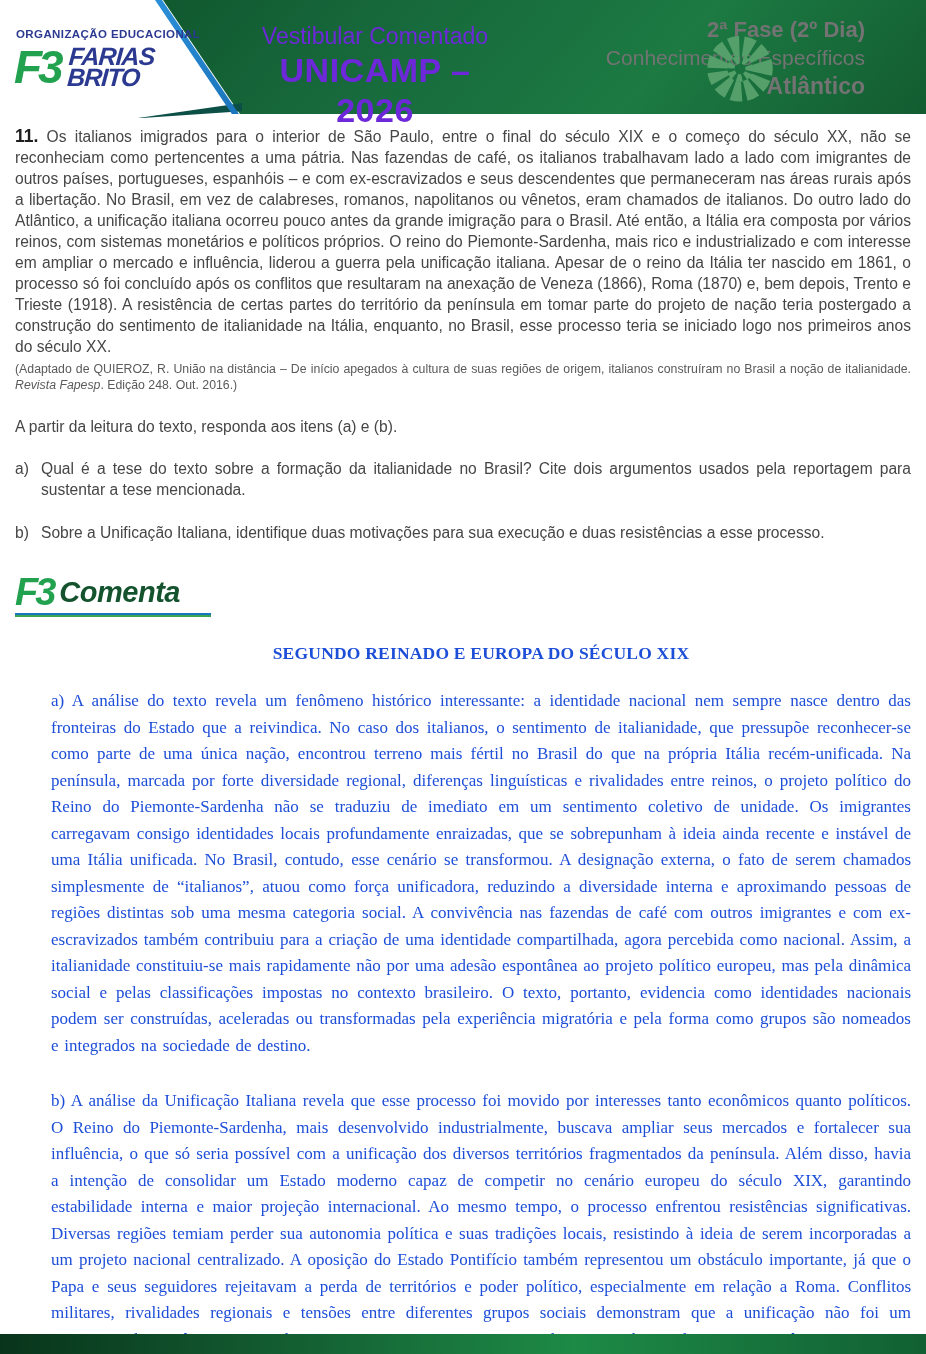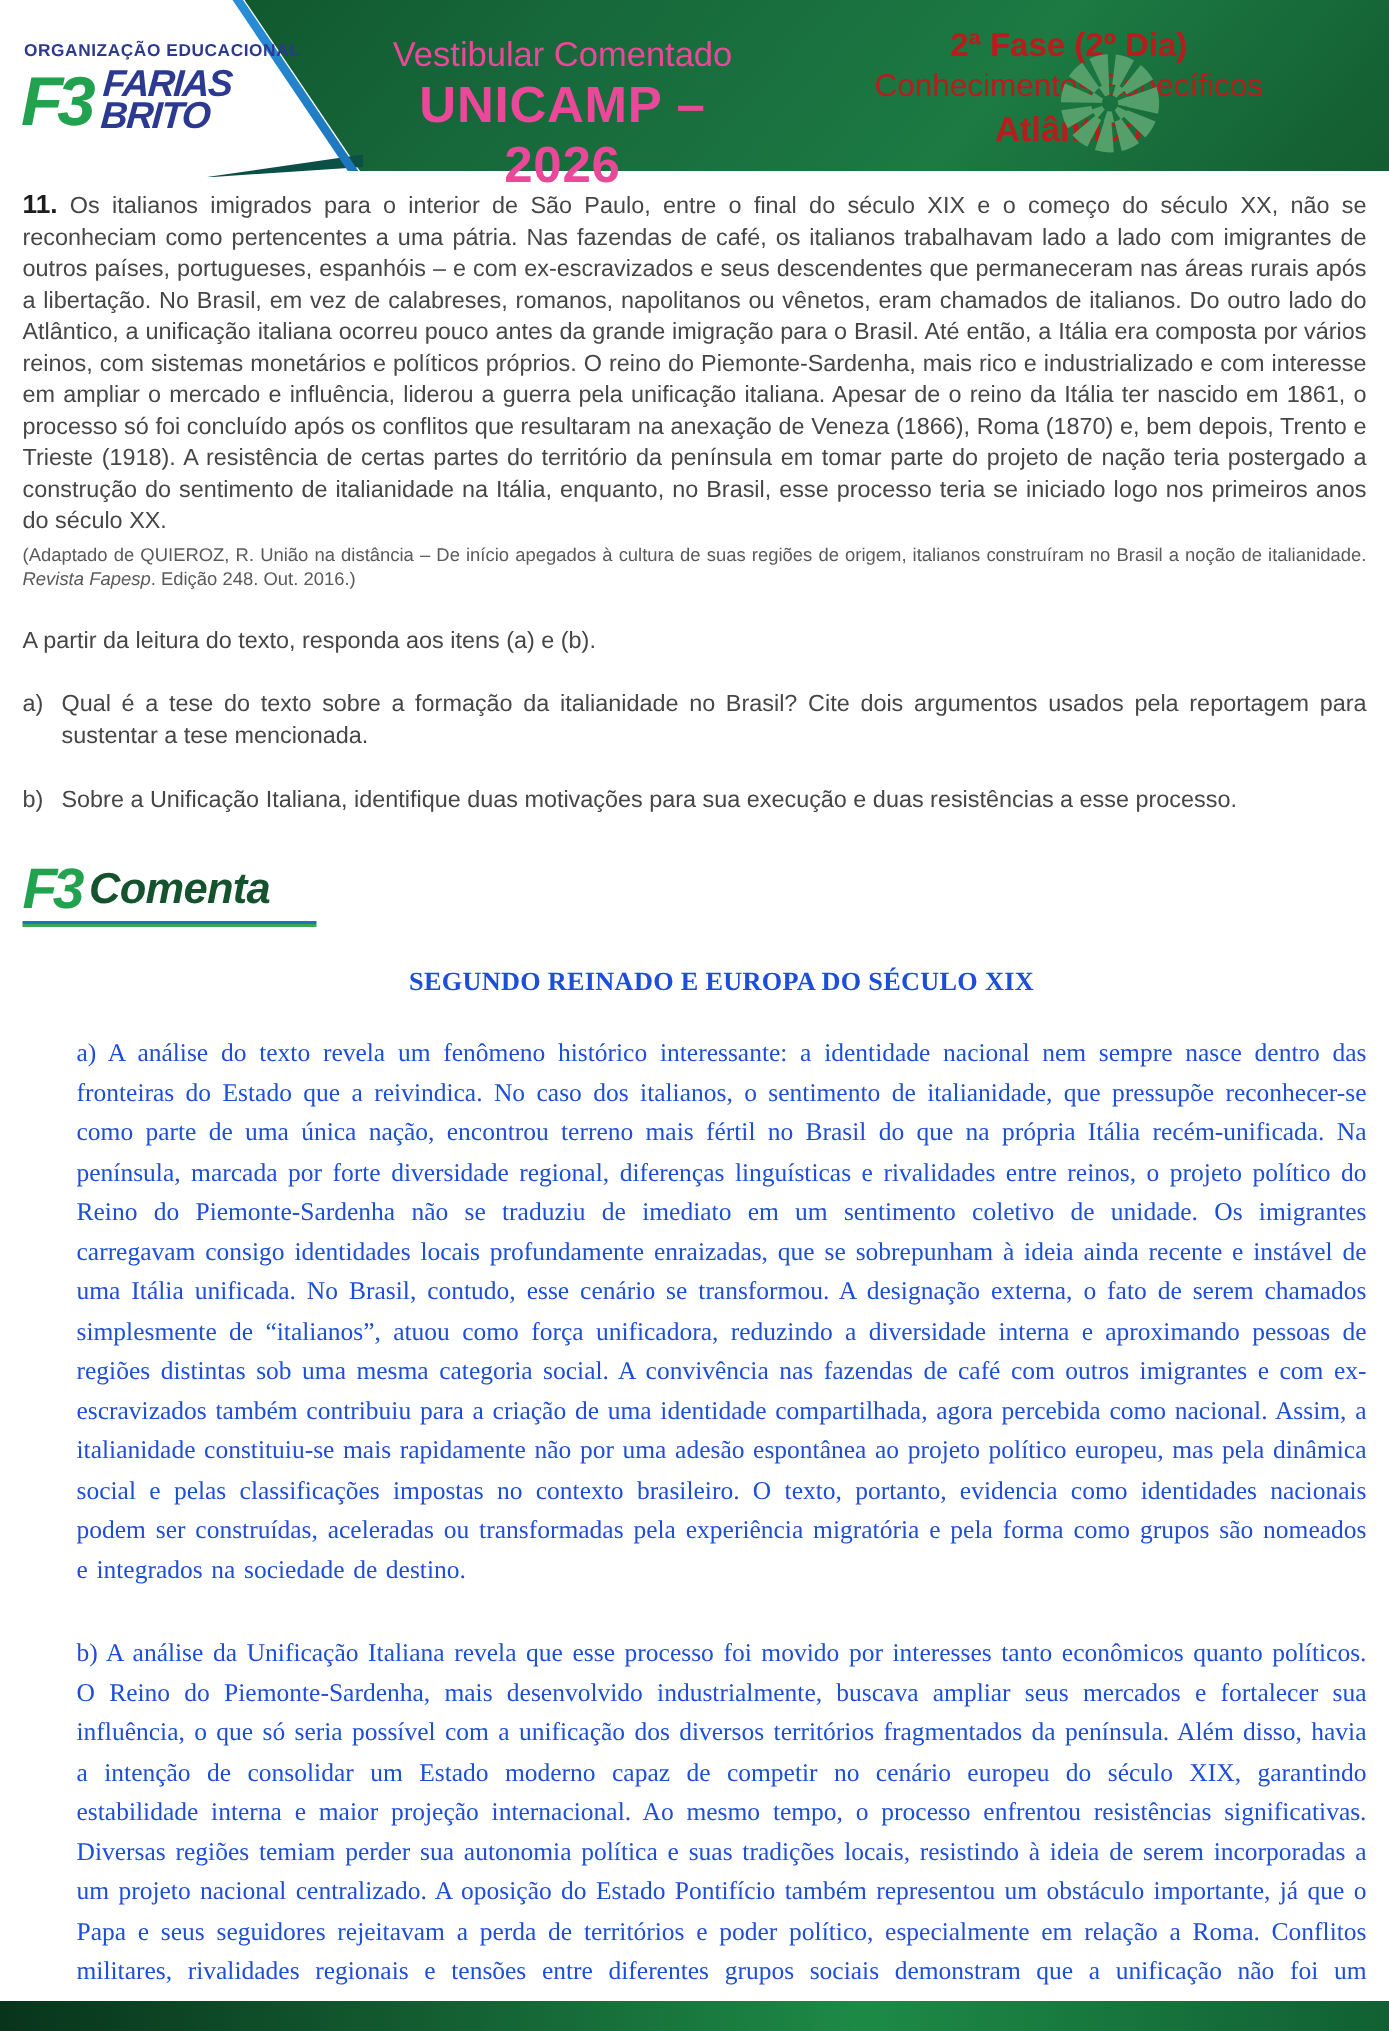--- a/index.html
+++ b/index.html
@@ -16,24 +16,24 @@
     transform:skewX(34deg);transform-origin:top left;}
   .diag-tail{position:absolute;top:103px;left:138px;width:104px;height:15px;
     background:#0c4f46;clip-path:polygon(0 100%,100% 0,100% 55%,4% 100%);}
   .org-label{position:absolute;top:28px;left:16px;font-size:11.5px;font-weight:bold;
     color:#2b3990;letter-spacing:.4px;}
   .brand-row{position:absolute;top:44px;left:14px;display:flex;align-items:center;}
   .brand-mark{font-size:46px;font-weight:900;font-style:italic;color:#22a14f;
     letter-spacing:-4px;line-height:1;margin-right:8px;}
   .brand-words{display:flex;flex-direction:column;font-weight:900;font-style:italic;
     color:#2b3990;font-size:25px;line-height:21px;letter-spacing:-1px;transform:skewX(-4deg);}
-  .center-titles{position:absolute;top:22px;left:240px;width:270px;text-align:center;color:#ec4899;}
+  .center-titles{position:absolute;top:22px;left:240px;width:270px;text-align:center;color:#6d28d9;}
   .center-titles .t1{font-size:23px;line-height:28px;font-weight:400;}
   .center-titles .t2{font-size:34px;line-height:40px;font-weight:bold;letter-spacing:.5px;}
-  .right-titles{position:absolute;top:16px;left:560px;width:305px;text-align:center;color:#b91c1c;}
+  .right-titles{position:absolute;top:16px;left:560px;width:305px;text-align:right;color:#737373;}
   .right-titles .r1{font-size:22px;line-height:28px;font-weight:bold;}
   .right-titles .r2{font-size:21px;line-height:28px;font-weight:400;}
   .right-titles .r3{font-size:23px;line-height:29px;font-weight:bold;}
   .emblem{position:absolute;top:26px;right:4px;width:84px;height:84px;}
 
   
   .content{position:absolute;top:126px;left:15px;width:896px;}
   .q-body{font-size:15.6px;line-height:21px;color:#464646;text-align:justify;}
   .q-num{font-weight:bold;font-size:17.5px;color:#1d1d1d;}
   .q-source{margin-top:5px;font-size:12.3px;line-height:15.5px;color:#5a5a5a;text-align:justify;}

